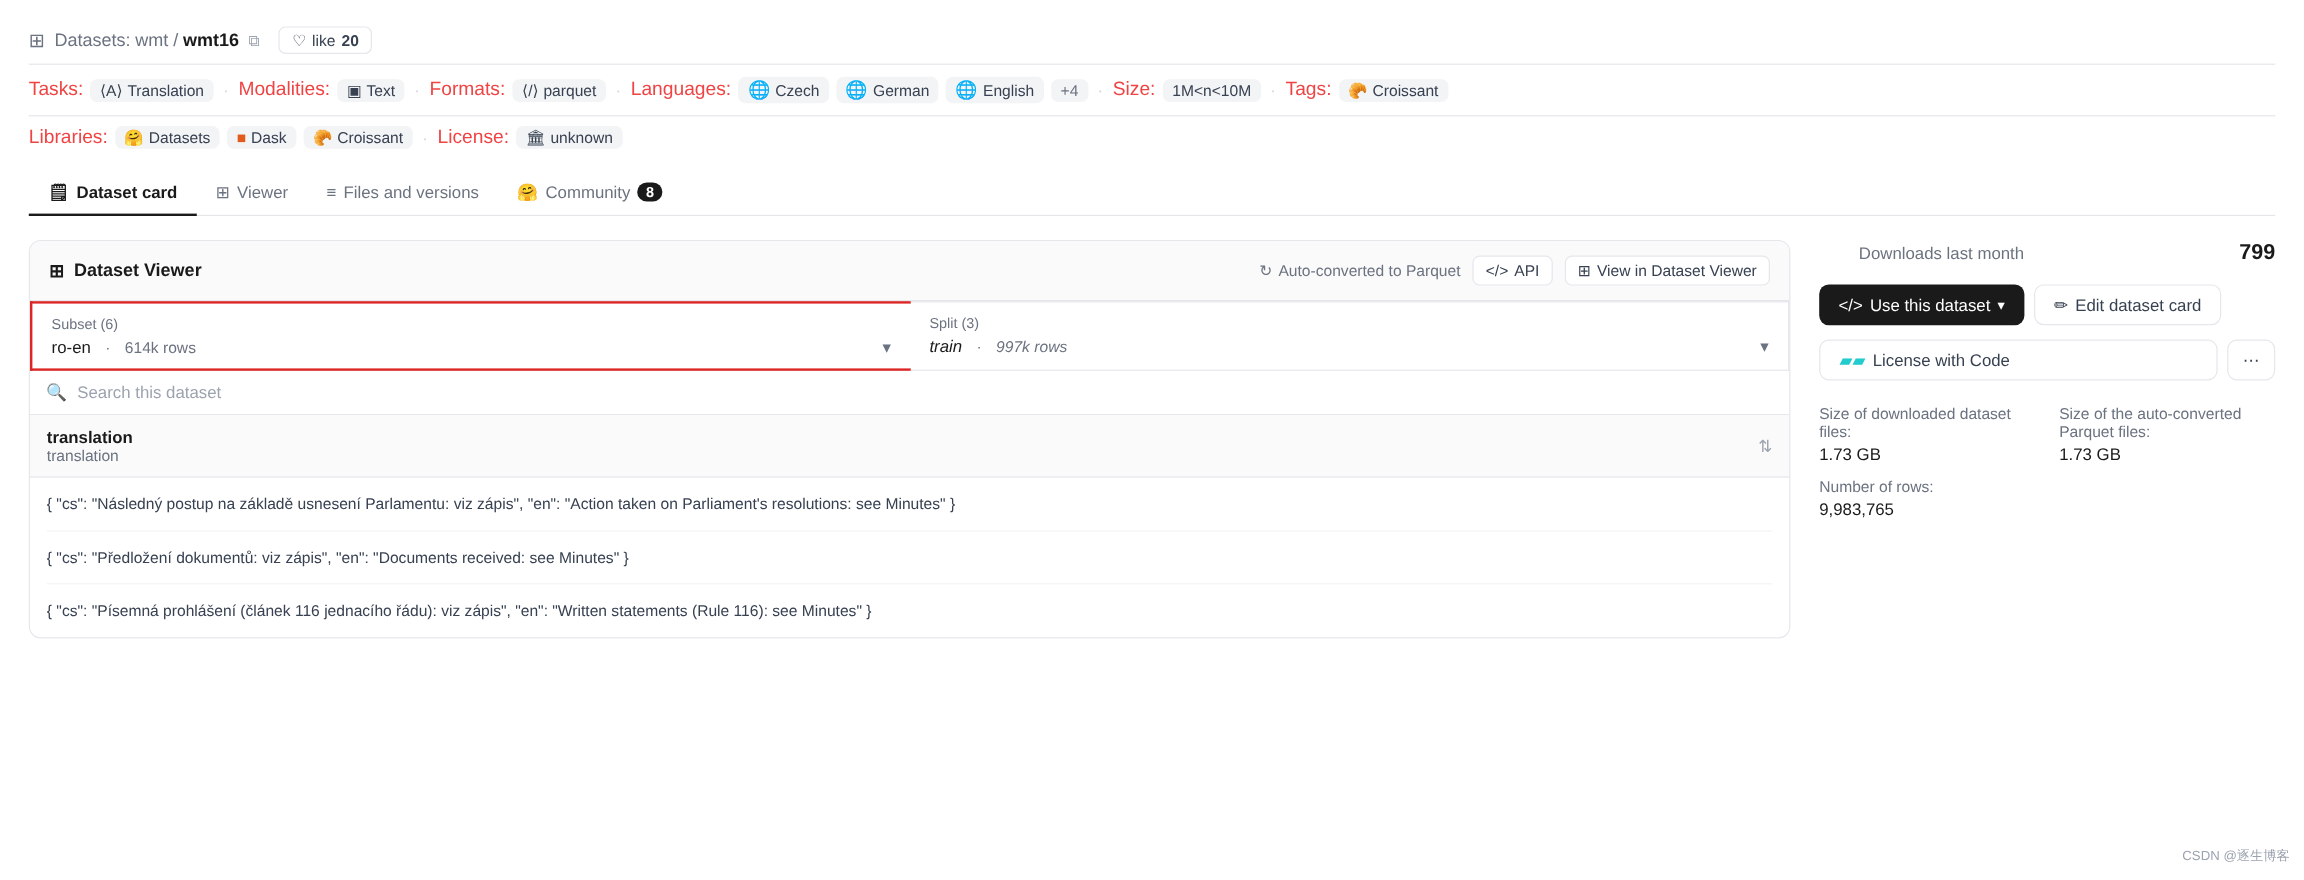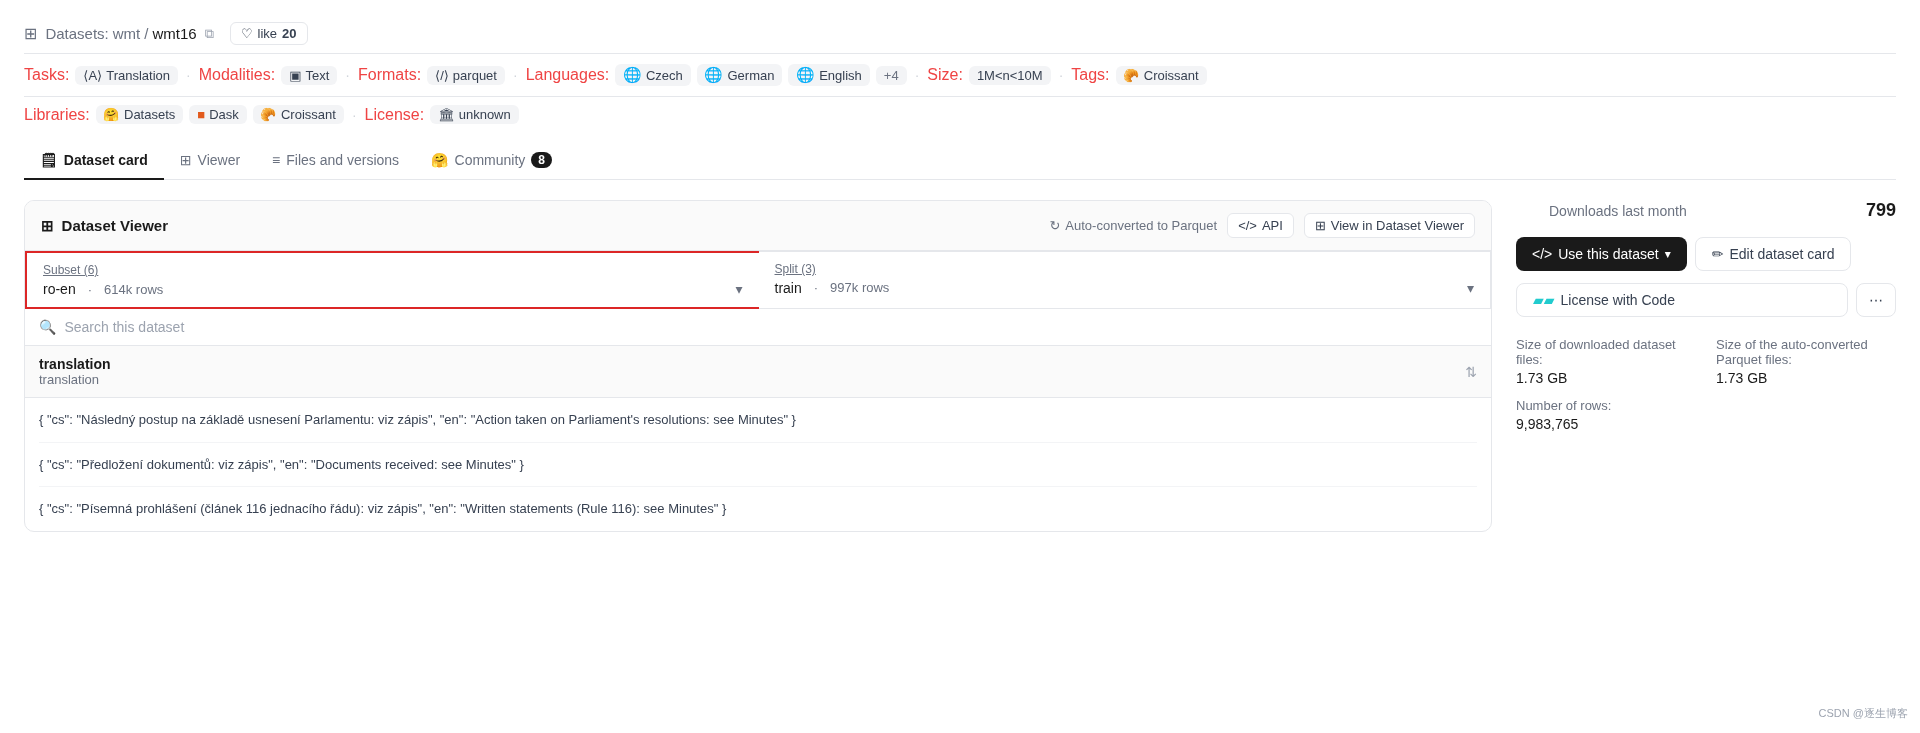--- a/index.html
+++ b/index.html
@@ -5,21 +5,21 @@
     * { box-sizing: border-box; margin: 0; padding: 0; }
     body { font-family: -apple-system, BlinkMacSystemFont, 'Segoe UI', sans-serif; background: #fff; color: #1a1a1a; font-size: 14px; }
 
     .page-wrapper { max-width: 1920px; padding: 12px 24px; }
 
     
     .header { display: flex; align-items: center; gap: 8px; padding: 10px 0 8px; border-bottom: 1px solid #e5e7eb; }
     .header-icon { color: #6b7280; font-size: 16px; }
     .breadcrumb { display: flex; align-items: flex-end; gap: 4px; font-size: 15px; color: #6b7280; }
     .breadcrumb .wmt { color: #6b7280; }
-    .breadcrumb .wmt16 { font-weight: 400; color: #1a1a1a; }
+    .breadcrumb .wmt16 { font-weight: 700; color: #1a1a1a; }
     .copy-icon { color: #9ca3af; cursor: pointer; font-size: 13px; }
     .like-btn { display: flex; align-items: center; gap: 5px; border: 1px solid #e5e7eb; border-radius: 6px; padding: 3px 10px; cursor: pointer; font-size: 13px; color: #374151; margin-left: 8px; }
     .like-count { font-weight: 600; }
 
     
     .tags-row { display: flex; align-items: center; flex-wrap: wrap; gap: 6px; padding: 10px 0; border-bottom: 1px solid #e5e7eb; }
     .tag-label { color: #ef4444; font-size: 16px; }
     .tag-item { display: inline-flex; align-items: center; gap: 4px; background: #f3f4f6; border-radius: 6px; padding: 2px 8px; font-size: 13px; color: #374151; cursor: pointer; }
     .tag-plus { background: #f3f4f6; border-radius: 6px; padding: 2px 8px; font-size: 13px; color: #6b7280; }
 
@@ -44,21 +44,21 @@
     .viewer-actions { display: flex; align-items: center; gap: 10px; }
     .auto-converted { display: flex; align-items: center; gap: 5px; font-size: 13px; color: #6b7280; cursor: pointer; }
     .action-btn { display: flex; align-items: center; gap: 5px; border: 1px solid #e5e7eb; border-radius: 6px; padding: 4px 10px; font-size: 13px; cursor: pointer; background: #fff; color: #374151; }
 
     
     .selectors-row { display: flex; gap: 0; }
     .selector-box { flex: 1; border: 2px solid #dc2626; padding: 10px 16px; cursor: pointer; position: relative; }
     .selector-box:first-child { border-right: none; }
     .selector-box.normal { border: 1px solid #e5e7eb; border-left: none; }
     .selector-box-inner { display: flex; justify-content: space-between; align-items: flex-end; }
-    .selector-label { font-size: 12px; color: #6b7280; margin-bottom: 4px; text-decoration: underline; }
+    .selector-label { font-size: 12px; color: #6b7280; margin-bottom: 4px; }
     .selector-value { font-size: 14px; color: #1a1a1a; font-weight: 500; }
     .selector-rows { font-size: 13px; color: #6b7280; margin-left: 6px; }
     .chevron-down { color: #6b7280; font-size: 14px; }
 
     
     .search-row { display: flex; align-items: center; gap: 8px; padding: 10px 14px; border-bottom: 1px solid #e5e7eb; color: #9ca3af; }
     .search-input { border: none; outline: none; font-size: 14px; color: #374151; flex: 1; background: transparent; }
     .search-input::placeholder { color: #9ca3af; }
 
     
@@ -238,21 +238,21 @@
                 <span class="selector-value">ro-en</span>
                 <span class="selector-rows">·</span>
                 <span class="selector-rows">614k rows</span>
               </div>
               <span class="chevron-down">▾</span>
             </div>
           </div>
           <div class="selector-box normal">
             <div class="selector-label">Split (3)</div>
             <div class="selector-box-inner">
-              <div style="display:flex; align-items:flex-start; gap:6px;">
+              <div style="display:flex; align-items:flex-end; gap:6px;font-style:italic;">
                 <span class="selector-value">train</span>
                 <span class="selector-rows">·</span>
                 <span class="selector-rows">997k rows</span>
               </div>
               <span class="chevron-down">▾</span>
             </div>
           </div>
         </div>
 
         <div class="search-row">

